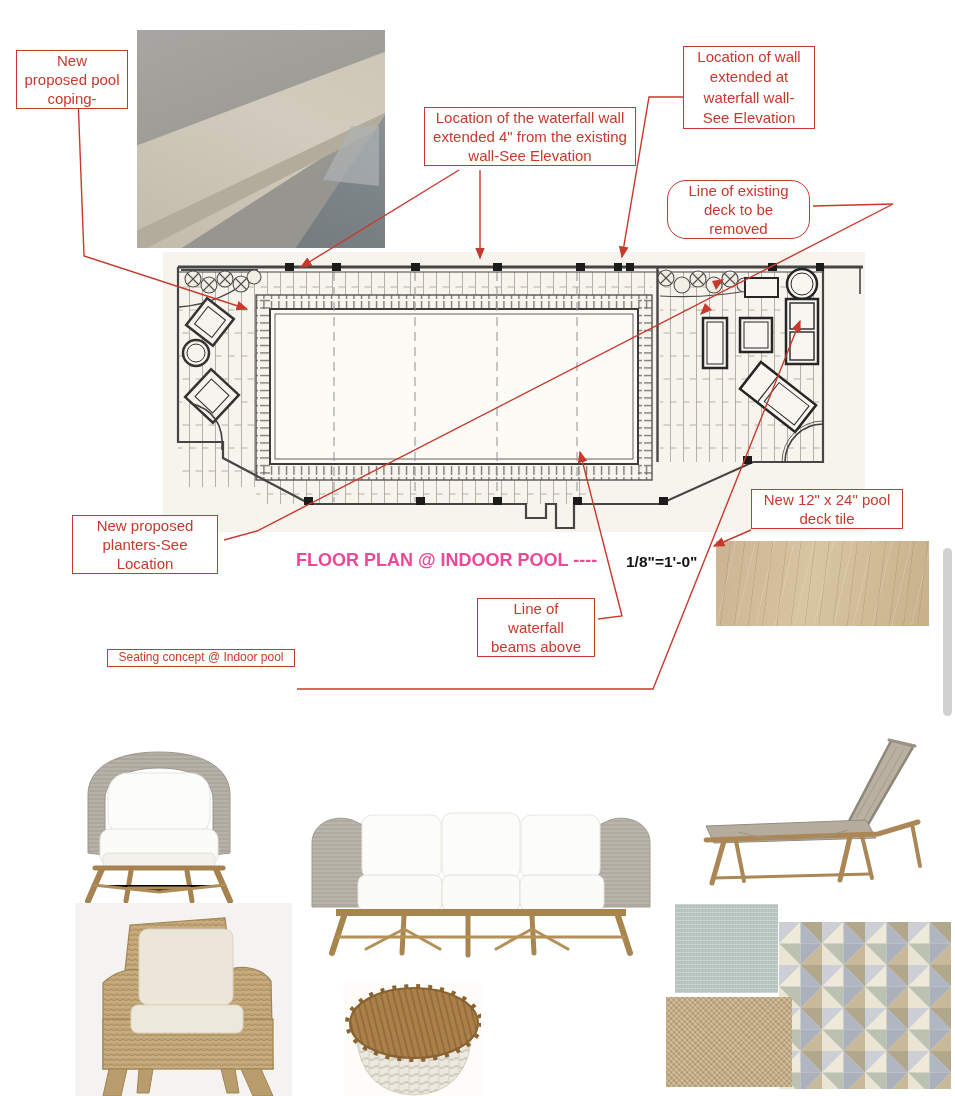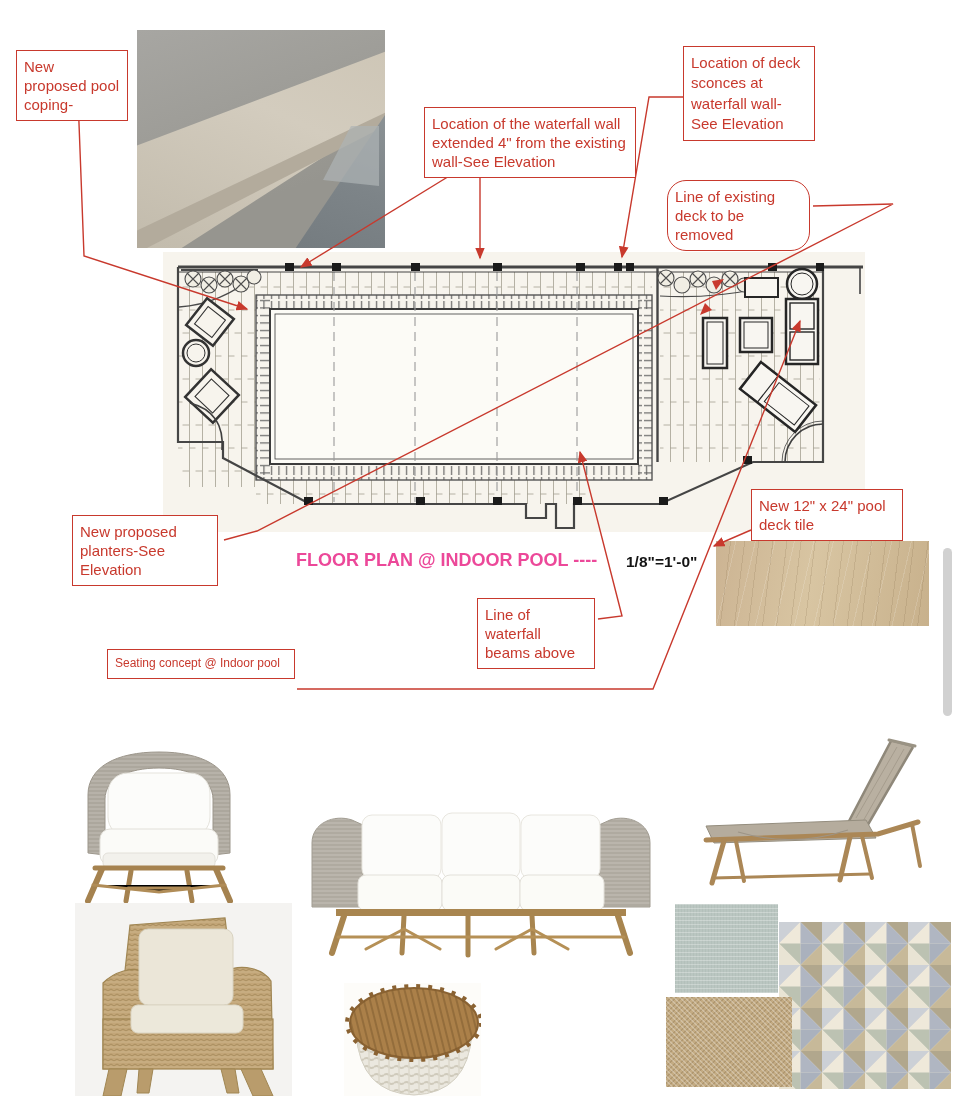--- a/index.html
+++ b/index.html
@@ -1,20 +1,20 @@
 <!DOCTYPE html>
 <html><head>
 <meta charset="utf-8">
 <style>
   :root{ --red:#c8392d; --ink:#454545; --paper:#f7f4ed; }
   html,body{margin:0;padding:0;}
   body{width:955px;height:1096px;position:relative;background:#fff;overflow:hidden;
        font-family:"Liberation Sans", sans-serif;}
   .ann{position:absolute;border:1.6px solid var(--red);color:var(--red);background:#fff;
-       padding:6px 7px;font-size:15px;line-height:1.27;z-index:30;}
+       padding:0 7px;font-size:15px;line-height:1.27;z-index:30;text-align:center;}
   #ann-coping{left:16px;top:50px;width:96px;}
   #ann-waterfall{left:424px;top:107px;width:196px;}
   #ann-sconces{left:683px;top:46px;width:116px;line-height:1.35;}
   #ann-deck-removal{left:667px;top:180px;width:127px;border-radius:19px;}
   #ann-planters{left:72px;top:515px;width:130px;}
   #ann-tile{left:751px;top:489px;width:136px;}
   #ann-beams{left:477px;top:598px;width:102px;}
   #ann-seating{left:107px;top:649px;width:172px;font-size:12px;line-height:1.3;}
   #plan-title{position:absolute;left:296px;top:550px;font-size:18px;font-weight:bold;color:#ec4899;z-index:20;white-space:nowrap;}
   #plan-scale{position:absolute;left:626px;top:553px;font-size:15.5px;font-weight:bold;color:#141414;z-index:20;white-space:nowrap;}
@@ -66,23 +66,23 @@
   #swatch-beige{left:666px;top:997px;width:126px;height:90px;background:#c3ab83;z-index:7;
       background-image:repeating-linear-gradient(45deg,rgba(255,255,255,.25) 0 1.4px,transparent 1.4px 3.8px),
                        repeating-linear-gradient(-45deg,rgba(108,84,48,.22) 0 1.4px,transparent 1.4px 3.8px);}
   #swatch-geometric{left:779px;top:922px;}
 </style>
 </head>
 <body>
 
 <div class="ann" id="ann-coping">New proposed pool coping-</div>
 <div class="ann" id="ann-waterfall">Location of the waterfall wall extended 4" from the existing wall-See Elevation</div>
-<div class="ann" id="ann-sconces">Location of deck sconces at waterfall wall-See Elevation</div>
+<div class="ann" id="ann-sconces">Location of wall extended at waterfall wall-See Elevation</div>
 <div class="ann" id="ann-deck-removal">Line of existing deck to be removed</div>
-<div class="ann" id="ann-planters">New proposed planters-See Elevation</div>
+<div class="ann" id="ann-planters">New proposed planters-See Location</div>
 <div class="ann" id="ann-tile">New 12" x 24" pool deck tile</div>
 <div class="ann" id="ann-beams">Line of waterfall beams above</div>
 <div class="ann" id="ann-seating">Seating concept @ Indoor pool</div>
 
 <div id="plan-title">FLOOR PLAN @ INDOOR POOL ----</div>
 <div id="plan-scale">1/8"=1'-0"</div>
 
 <div id="coping-photo">
   <div class="deck"></div>
   <div class="slots"></div>

